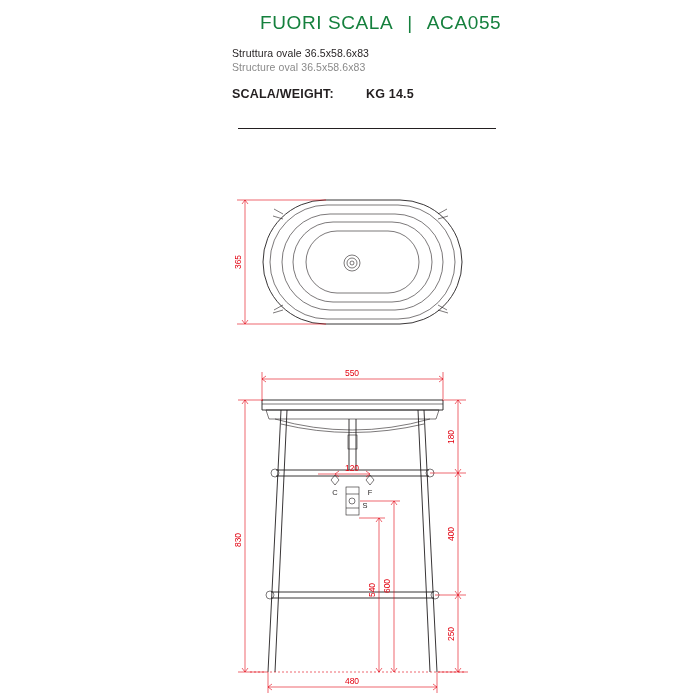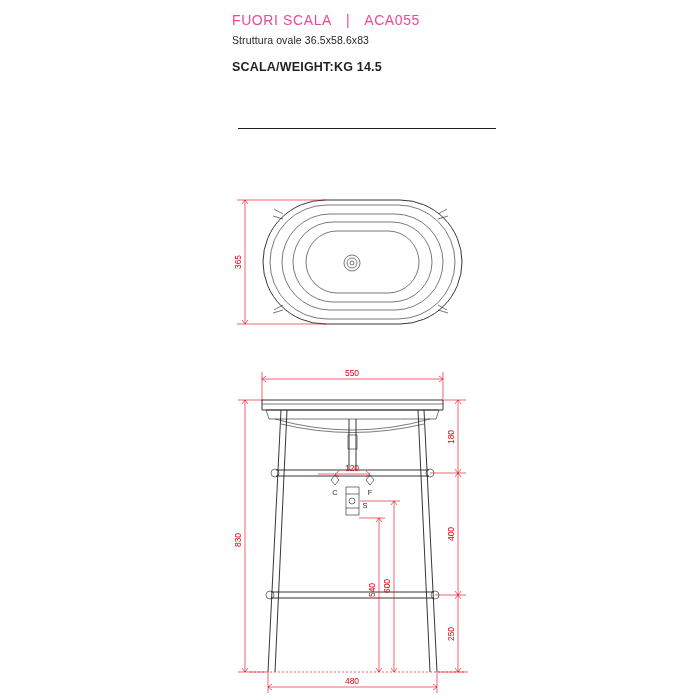--- a/index.html
+++ b/index.html
@@ -23,50 +23,51 @@
   }
 
   
   .header {
     position: absolute;
     left: 232px;
     top: 12px;
     width: 420px;
   }
   .title-line {
-    font-size: 14px;
+    font-size: 19px;
     letter-spacing: 0.6px;
-    color: #ec4899;
+    color: #15803d;
     white-space: nowrap;
     font-family: "Liberation Sans", sans-serif;
+    margin-left: 28px;
   }
   .title-line .code {
     margin-left: 14px;
   }
   .subtitle-it {
-    margin-top: 6px;
+    margin-top: 13px;
     font-size: 10.5px;
     color: #231f20;
     letter-spacing: 0.1px;
   }
   .subtitle-en {
     margin-top: 2px;
     font-size: 10.5px;
     color: #8a8a8a;
     letter-spacing: 0.1px;
   }
   .weight-row {
     margin-top: 14px;
     font-size: 12.5px;
     font-weight: bold;
     letter-spacing: 0.2px;
     color: #231f20;
   }
   .weight-row .wval {
-    margin-left: 0;
+    margin-left: 32px;
   }
   .rule {
     position: absolute;
     left: 238px;
     top: 128px;
     width: 258px;
     height: 1px;
     background: #231f20;
   }
 
@@ -95,20 +96,21 @@
 </head>
 <body>
 
 <div id="sheet">
 
   <div class="header">
     <div class="title-line">
       <span>FUORI SCALA</span><span class="code">|</span><span class="code">ACA055</span>
     </div>
     <div class="subtitle-it">Struttura ovale 36.5x58.6x83</div>
+    <div class="subtitle-en">Structure oval   36.5x58.6x83</div>
     <div class="weight-row">
       <span>SCALA/WEIGHT:</span><span class="wval">KG 14.5</span>
     </div>
   </div>
 
   <div class="rule"></div>
 
   <svg class="draw" viewBox="0 0 700 700">
 
     <g>

